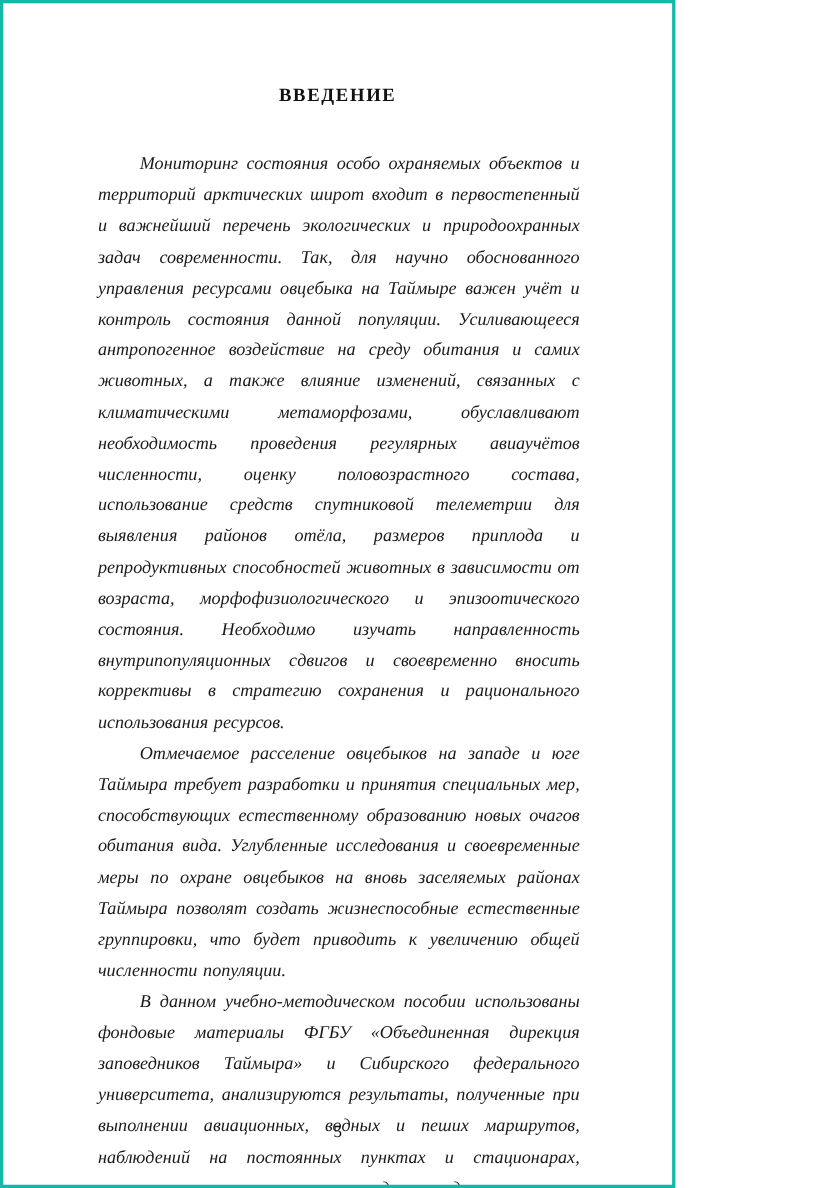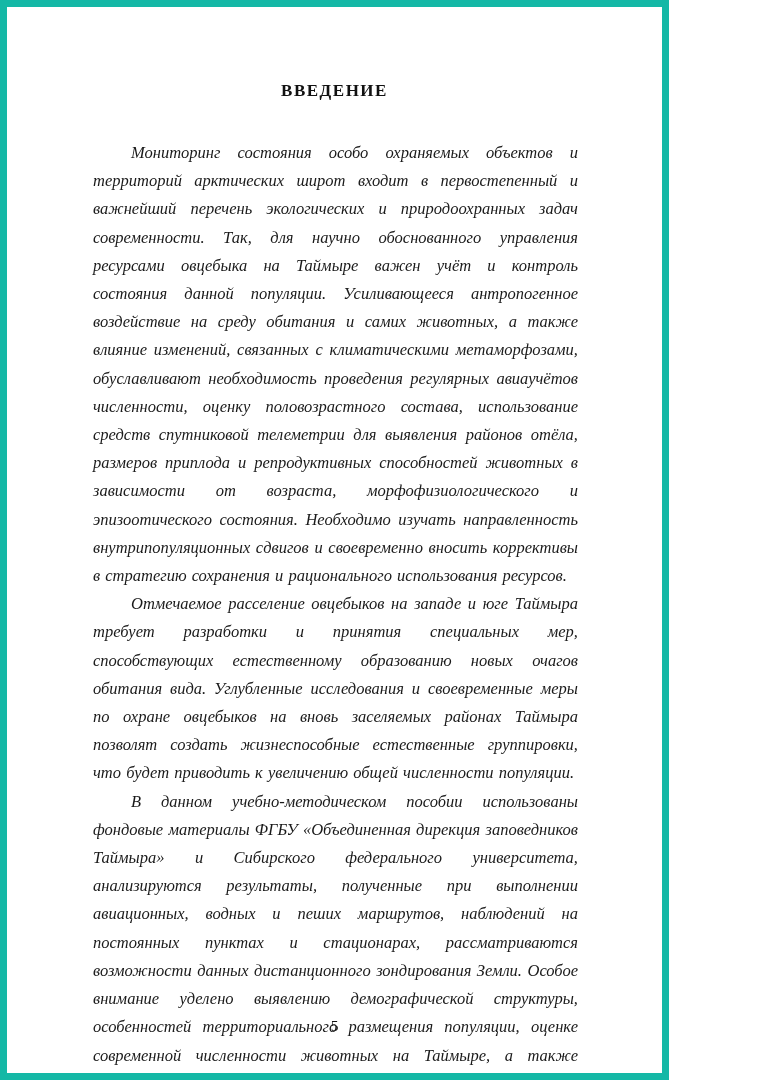--- a/index.html
+++ b/index.html
@@ -2,25 +2,25 @@
 <html lang="ru"><head>
 <meta charset="utf-8">
 <style>
   html, body {
     margin: 0;
     padding: 0;
     background: #ffffff;
   }
   .page {
     position: relative;
-    width: 669px;
+    width: 614px;
     height: 1080px;
     background: #ffffff;
     box-sizing: border-box;
-    border: 7px solid #14b8a6;
+    border: 3px solid #14b8a6;
     font-family: "Liberation Serif", "DejaVu Serif", serif;
     color: #1a1a1a;
     overflow: hidden;
   }
   .doc-title {
     margin: 0;
     padding-top: 74px;
     text-align: center;
     font-size: 17px;
     font-weight: bold;

